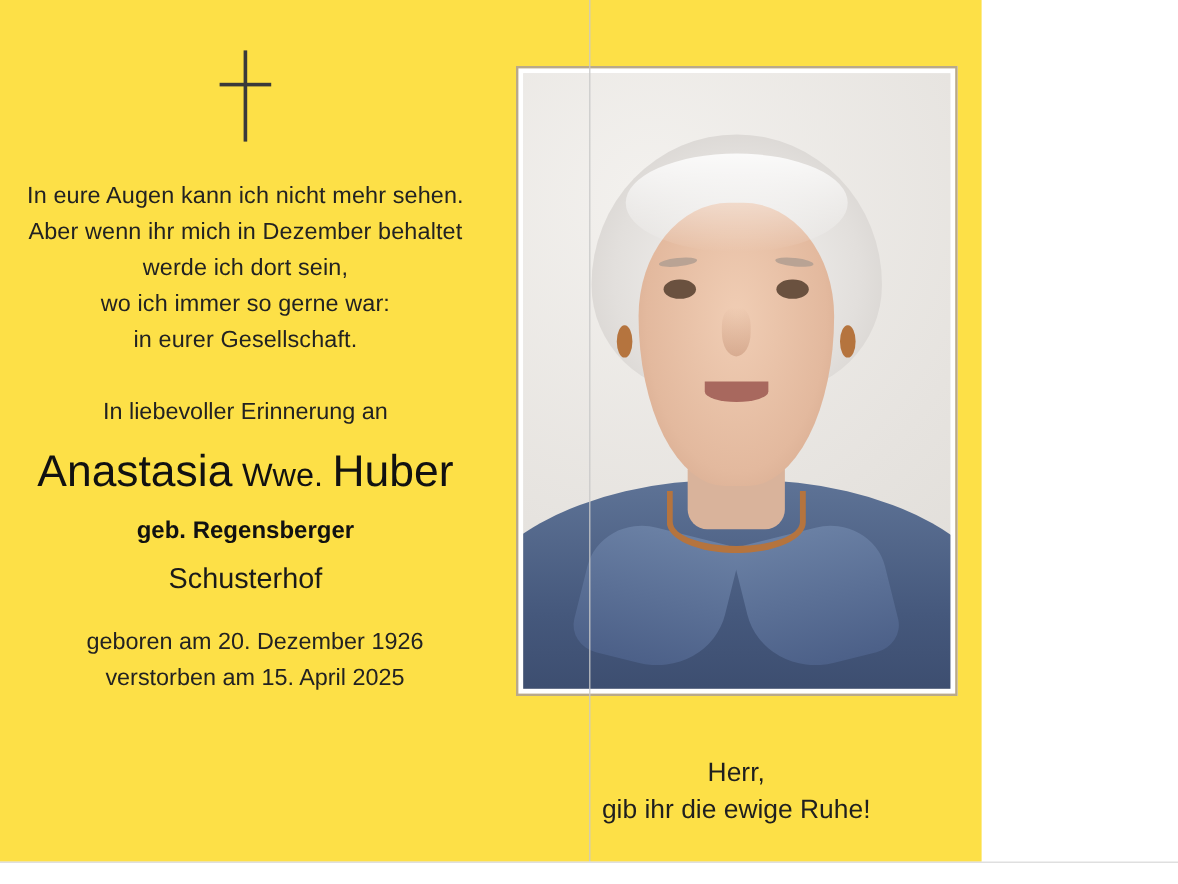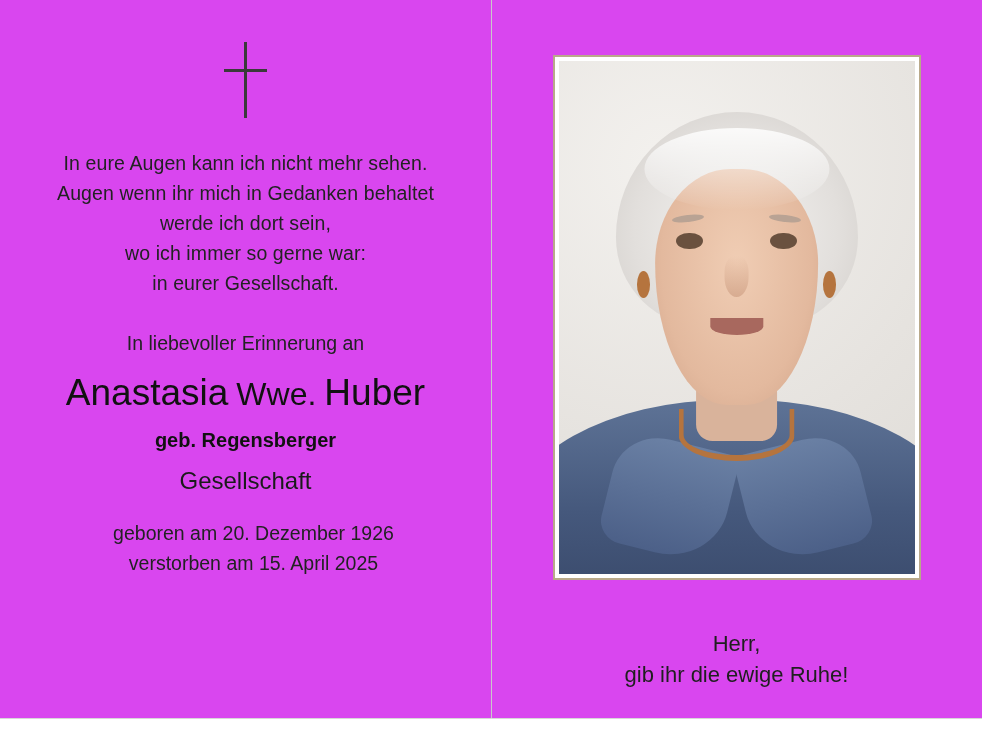--- a/index.html
+++ b/index.html
@@ -10,24 +10,24 @@
   body {
     width: 982px;
     height: 737px;
     font-family: "Liberation Sans", sans-serif;
     color: #1d1d1d;
     overflow: hidden;
   }
 
   .card {
     position: relative;
-    width: 982px;
+    width: 818px;
     height: 737px;
     display: flex;
-    background: #d946ef;
+    background: #fde047;
   }
 
   
   .fold-line {
     position: absolute;
     left: 491px;
     top: 0;
     width: 1px;
     height: 719px;
     background: #c9c9c9;
@@ -100,21 +100,21 @@
 
   .name-main {
     margin-top: 16px;
     font-size: 37px;
     line-height: 44px;
     color: #111111;
     text-align: center;
     white-space: nowrap;
   }
   .name-main .small {
-    font-size: 32px;
+    font-size: 27px;
   }
 
   .name-birth {
     margin-top: 6px;
     font-size: 20px;
     line-height: 36px;
     font-weight: bold;
     color: #111111;
     text-align: center;
   }
@@ -303,35 +303,35 @@
 
   <div class="leaf left-leaf">
 
     <div class="cross">
       <div class="v"></div>
       <div class="h"></div>
     </div>
 
     <div class="verse">
       <div>In eure Augen kann ich nicht mehr sehen.</div>
-      <div>Augen wenn ihr mich in Gedanken behaltet</div>
+      <div>Aber wenn ihr mich in Dezember behaltet</div>
       <div>werde ich dort sein,</div>
       <div>wo ich immer so gerne war:</div>
       <div>in eurer Gesellschaft.</div>
     </div>
 
     <div class="memory-line">In liebevoller Erinnerung an</div>
 
     <div class="name-main">
       <span>Anastasia</span><span class="small" style="margin:0 8px;">Wwe.</span><span>Huber</span>
     </div>
 
     <div class="name-birth">geb. Regensberger</div>
 
-    <div class="farm-name">Gesellschaft</div>
+    <div class="farm-name">Schusterhof</div>
 
     <div class="dates">
       <div>geboren am 20. Dezember 1926</div>
       <div>verstorben am 15. April 2025</div>
     </div>
   </div>
 
   <div class="leaf right-leaf">
 
     <div class="photo-frame">

